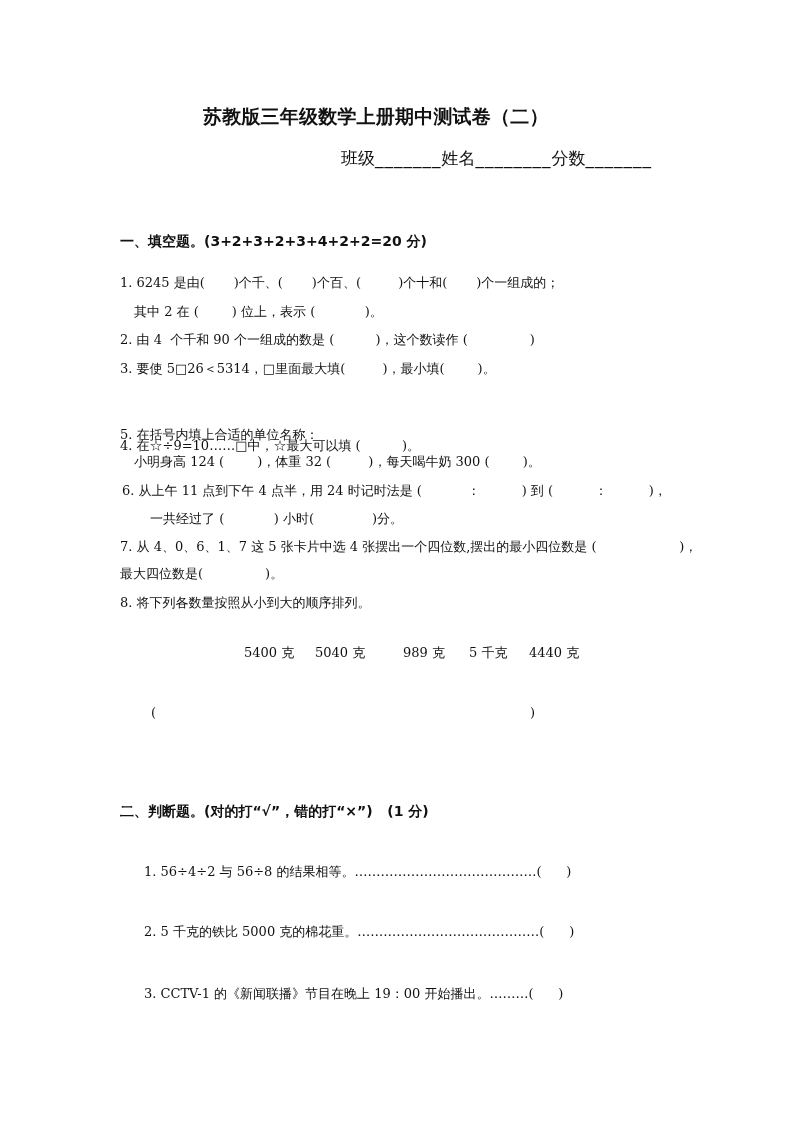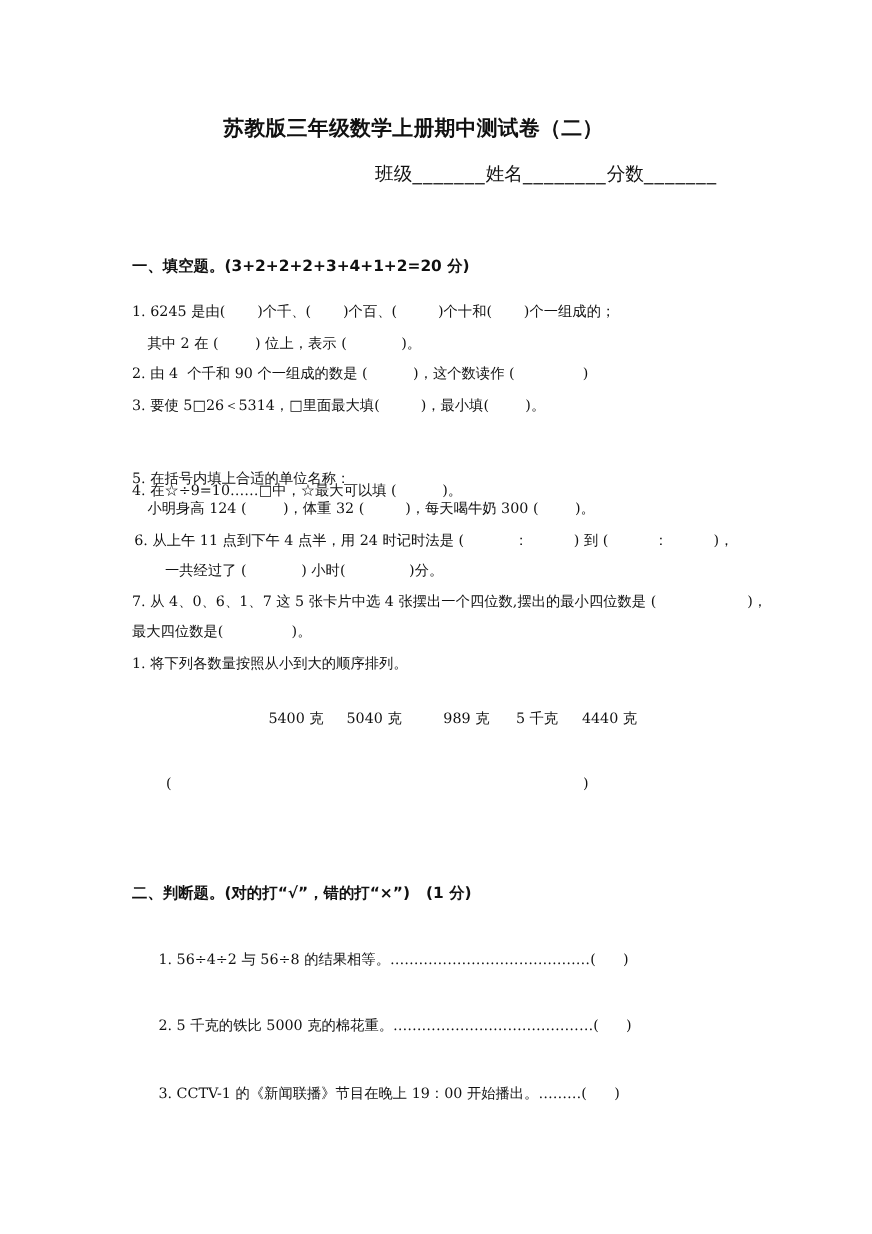--- a/index.html
+++ b/index.html
@@ -53,41 +53,41 @@
     }
     .paren { font-size: 13px; }
   </style>
 </head>
 <body>
 
 <div class="abs title">苏教版三年级数学上册期中测试卷（二）</div>
 
 <div class="abs info-line"><span>班级</span><span class="blank">_______</span><span>姓名</span><span class="blank">________</span><span>分数</span><span class="blank">_______</span></div>
 
-<div class="abs section-head" style="top:233px;">一、填空题。(3+2+2+2+3+4+1+2=20 分)</div>
+<div class="abs section-head" style="top:233px;">一、填空题。(3+2+3+2+3+4+2+2=20 分)</div>
 
 <div class="abs q" style="top:274px;">1. 6245 是由(       )个千、(       )个百、(         )个十和(       )个一组成的；</div>
 <div class="abs q indent1" style="top:303px;">其中 2 在 (        ) 位上，表示 (            )。</div>
 
 <div class="abs q" style="top:331px;">2. 由 4  个千和 90 个一组成的数是 (          )，这个数读作 (               )</div>
 
 <div class="abs q" style="top:360px;">3. 要使 5□26＜5314，□里面最大填(         )，最小填(        )。</div>
 
 <div class="abs q" style="top:396px;margin-top:41px;">4. 在☆÷9=10……□中，☆最大可以填 (          )。</div>
 
 <div class="abs q" style="top:426px;">5. 在括号内填上合适的单位名称：</div>
 <div class="abs q indent1" style="top:453px;">小明身高 124 (        )，体重 32 (         )，每天喝牛奶 300 (        )。</div>
 
 <div class="abs q" style="top:482px; left:122px;">6. 从上午 11 点到下午 4 点半，用 24 时记时法是 (           ：          ) 到 (          ：          )，</div>
 <div class="abs q indent2" style="top:510px;">一共经过了 (            ) 小时(              )分。</div>
 
 <div class="abs q" style="top:538px;">7. 从 4、0、6、1、7 这 5 张卡片中选 4 张摆出一个四位数,摆出的最小四位数是 (                    )，</div>
 <div class="abs q" style="top:565px;">最大四位数是(               )。</div>
 
-<div class="abs q" style="top:594px;">1. 将下列各数量按照从小到大的顺序排列。</div>
+<div class="abs q" style="top:594px;">8. 将下列各数量按照从小到大的顺序排列。</div>
 
 <div class="abs weights" style="left:229px;margin-left:15px;">5400 克</div>
 <div class="abs weights" style="left:315px;">5040 克</div>
 <div class="abs weights" style="left:403px;">989 克</div>
 <div class="abs weights" style="left:469px;">5 千克</div>
 <div class="abs weights" style="left:529px;">4440 克</div>
 
 <div class="abs paren" style="left:151px; top:705px;">(</div>
 <div class="abs" style="left:160px; top:700px; width:368px; height:22px;"></div>
 <div class="abs paren" style="left:530px; top:705px;">)</div>

